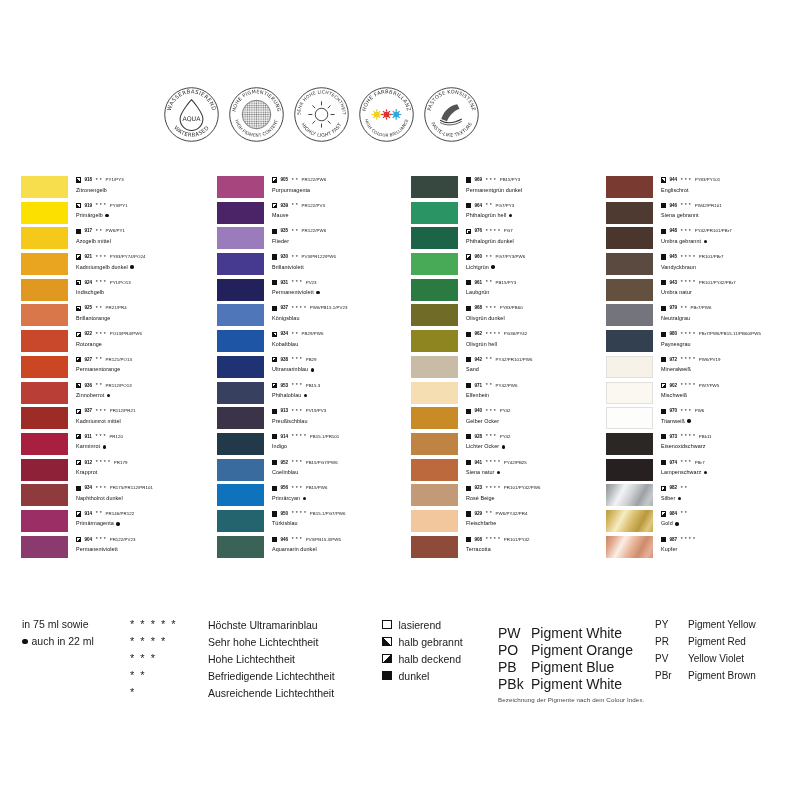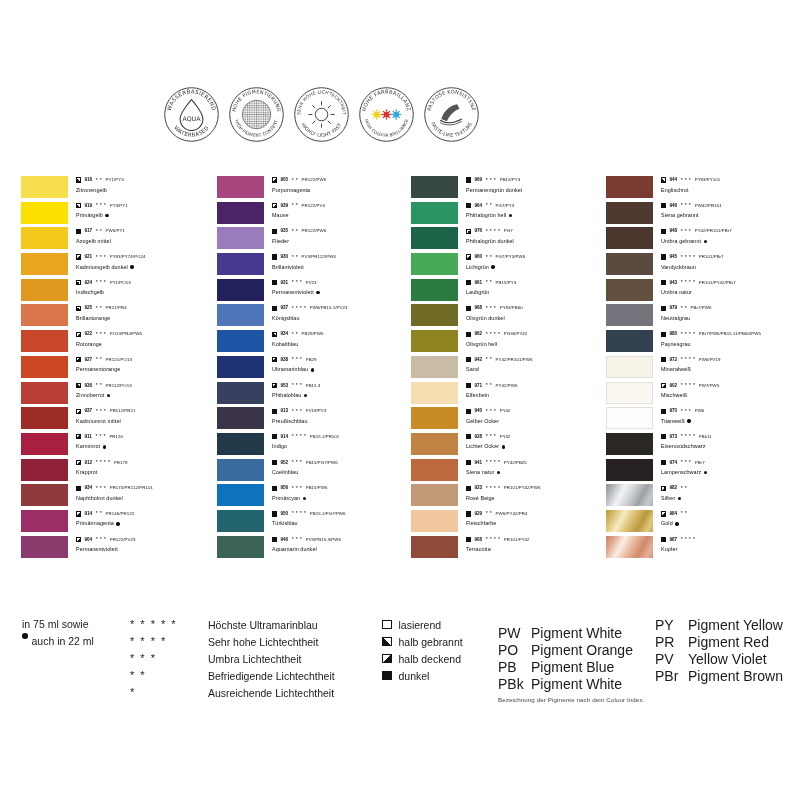--- a/index.html
+++ b/index.html
@@ -68,21 +68,21 @@
   .nameline{
     height:9px; line-height:9px; margin-top:1.5px;
     font-size:5.4px; letter-spacing:.08px; white-space:nowrap; color:#111;
     display:flex; align-items:center; gap:2.5px;
   }
   .dot{ width:3.4px;height:3.4px;border-radius:50%;background:#111;display:inline-block;flex:none; }
 
   
   .legend{ position:absolute; left:0; top:612px; width:800px; height:110px; }
   .lg-sizes{ position:absolute; left:22px; top:4px; font-size:10.5px; line-height:17px; }
-  .lg-sizes .li{ display:flex; align-items:flex-start; gap:4px; white-space:nowrap; }
+  .lg-sizes .li{ display:flex; align-items:center; gap:4px; white-space:nowrap; }
   .lg-sizes .dot2{ width:5.5px;height:5.5px;border-radius:50%;background:#111;display:inline-block;flex:none; }
 
   .lg-light{ position:absolute; left:130px; top:4px; font-size:10.5px; }
   .lg-light .li{ display:flex; align-items:center; height:17px; white-space:nowrap; }
   .lg-light .st{ width:78px; font-size:11px; letter-spacing:1.5px; line-height:11px; }
 
   .lg-opac{ position:absolute; left:382px; top:4px; font-size:10.5px; }
   .lg-opac .li{ display:flex; align-items:center; height:17px; gap:7px; white-space:nowrap; }
   .lg-opac .sq{
     width:9.5px;height:9.5px;border:1.2px solid #111;box-sizing:border-box;
@@ -92,21 +92,21 @@
     content:"";position:absolute;left:0;top:0;right:0;bottom:0;
     background:linear-gradient(45deg,#111 0 50%,#fff 50% 100%);
   }
   .lg-opac .sq.half-deck::after{
     content:"";position:absolute;left:0;top:0;right:0;bottom:0;
     background:linear-gradient(135deg,#fff 0 50%,#111 50% 100%);
   }
   .lg-opac .sq.deckend{ background:#111; }
 
   .lg-pig-a{ position:absolute; left:498px; top:12px; font-size:14px; }
-  .lg-pig-b{ position:absolute; left:655px; top:4px; font-size:14px; }
+  .lg-pig-b{ position:absolute; left:655px; top:4px; font-size:10px; }
   .lg-pig-a .li,.lg-pig-b .li{ display:flex; align-items:center; height:17px; white-space:nowrap; }
   .lg-pig-a .ab,.lg-pig-b .ab{ width:33px; font-weight:400; }
 
   .lg-note{
     position:absolute; left:498px; top:84px;
     font-size:6.2px; color:#444; letter-spacing:.1px; white-space:nowrap;
   }
 </style>
 </head>
 <body>
@@ -1130,21 +1130,21 @@
       <div class="li">
         <span class="st">* * * * *</span>
         <span>Höchste Ultramarinblau</span>
       </div>
       <div class="li">
         <span class="st">* * * *</span>
         <span>Sehr hohe Lichtechtheit</span>
       </div>
       <div class="li">
         <span class="st">* * *</span>
-        <span>Umbra Lichtechtheit</span>
+        <span>Hohe Lichtechtheit</span>
       </div>
       <div class="li">
         <span class="st">* *</span>
         <span>Befriedigende Lichtechtheit</span>
       </div>
       <div class="li">
         <span class="st">*</span>
         <span>Ausreichende Lichtechtheit</span>
       </div>
     </div>

